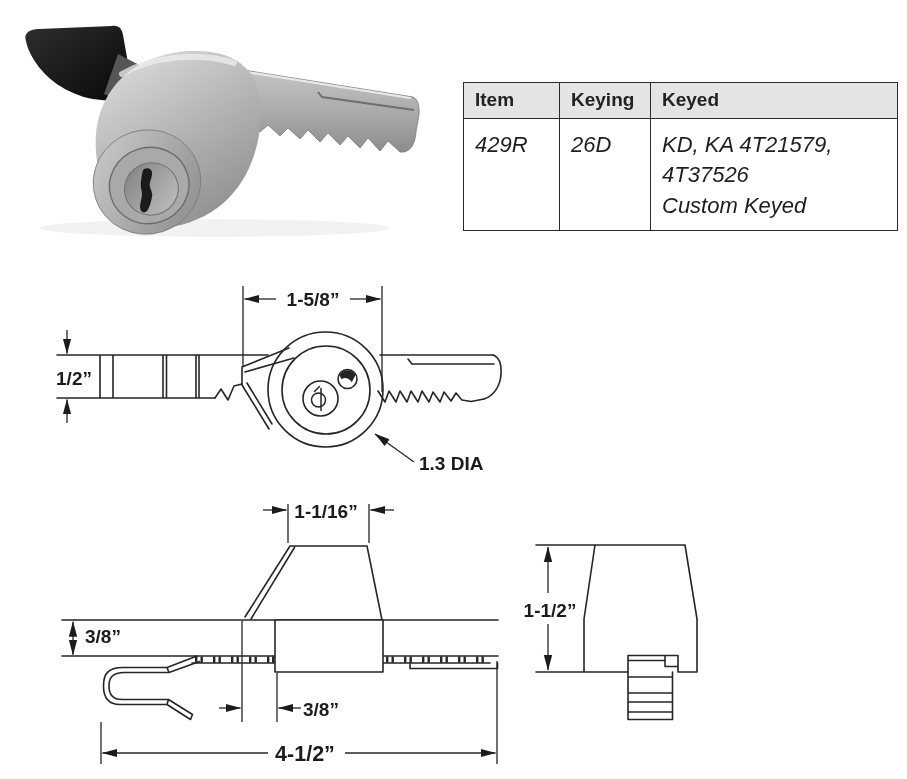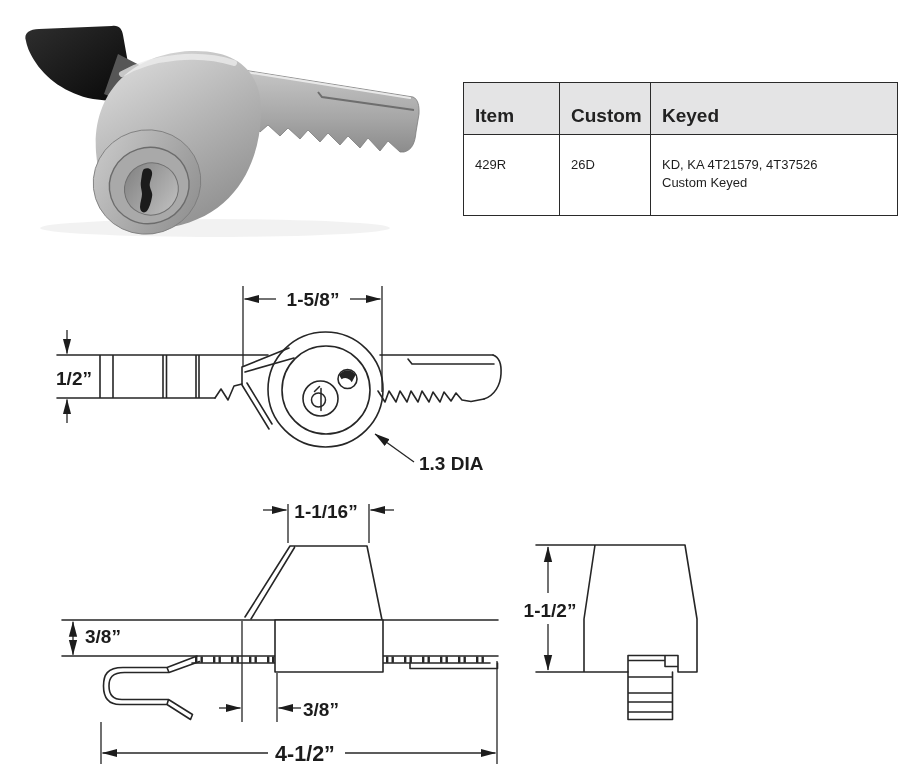--- a/index.html
+++ b/index.html
@@ -4,23 +4,23 @@
 <style>
   html,body{margin:0;padding:0;background:#fff;}
   #page{position:relative;width:907px;height:779px;background:#ffffff;overflow:hidden;
         font-family:"Liberation Sans",sans-serif;}
   #photo-svg{position:absolute;left:0;top:0;}
   #diagram-svg{position:absolute;left:0;top:0;}
   
   .spec-table{position:absolute;left:463px;top:82px;border-collapse:collapse;table-layout:fixed;}
   .spec-table th,.spec-table td{border:1.6px solid #2a2a2a;text-align:left;}
   .spec-table th{background:#e4e4e5;font-size:19px;font-weight:bold;color:#222;
-                 padding:22px 8px 7px 11px;}
-  .spec-table td{font-size:13px;color:#1e1e1e;vertical-align:top;
-                 padding:21px 8px 9px 11px;line-height:1.38;height:50px;}
+                 padding:6px 8px 7px 11px;}
+  .spec-table td{font-size:22px;color:#1e1e1e;vertical-align:top;
+                 padding:11px 8px 9px 11px;line-height:1.38;height:50px;font-style:italic;}
   
   .dim{font-family:"Liberation Sans",sans-serif;font-weight:bold;font-size:19px;fill:#1c1c1c;}
   .dim-lg{font-size:21.5px;}
 </style>
 </head>
 <body>
 
 <div id="page">
 
   <svg id="photo-svg" width="440" height="245" viewBox="0 0 440 245">
@@ -79,21 +79,21 @@
 
   <table class="spec-table">
     <colgroup>
         <col style="width:96px">
         <col style="width:91px">
         <col style="width:247px">
       </colgroup>
     <thead>
       <tr>
         <th>Item</th>
-        <th>Custom</th>
+        <th>Keying</th>
         <th>Keyed</th>
       </tr>
     </thead>
     <tbody>
       <tr>
         <td>429R</td>
         <td>26D</td>
         <td>
           <div>KD, KA 4T21579, 4T37526</div>
           <div>Custom Keyed</div>

